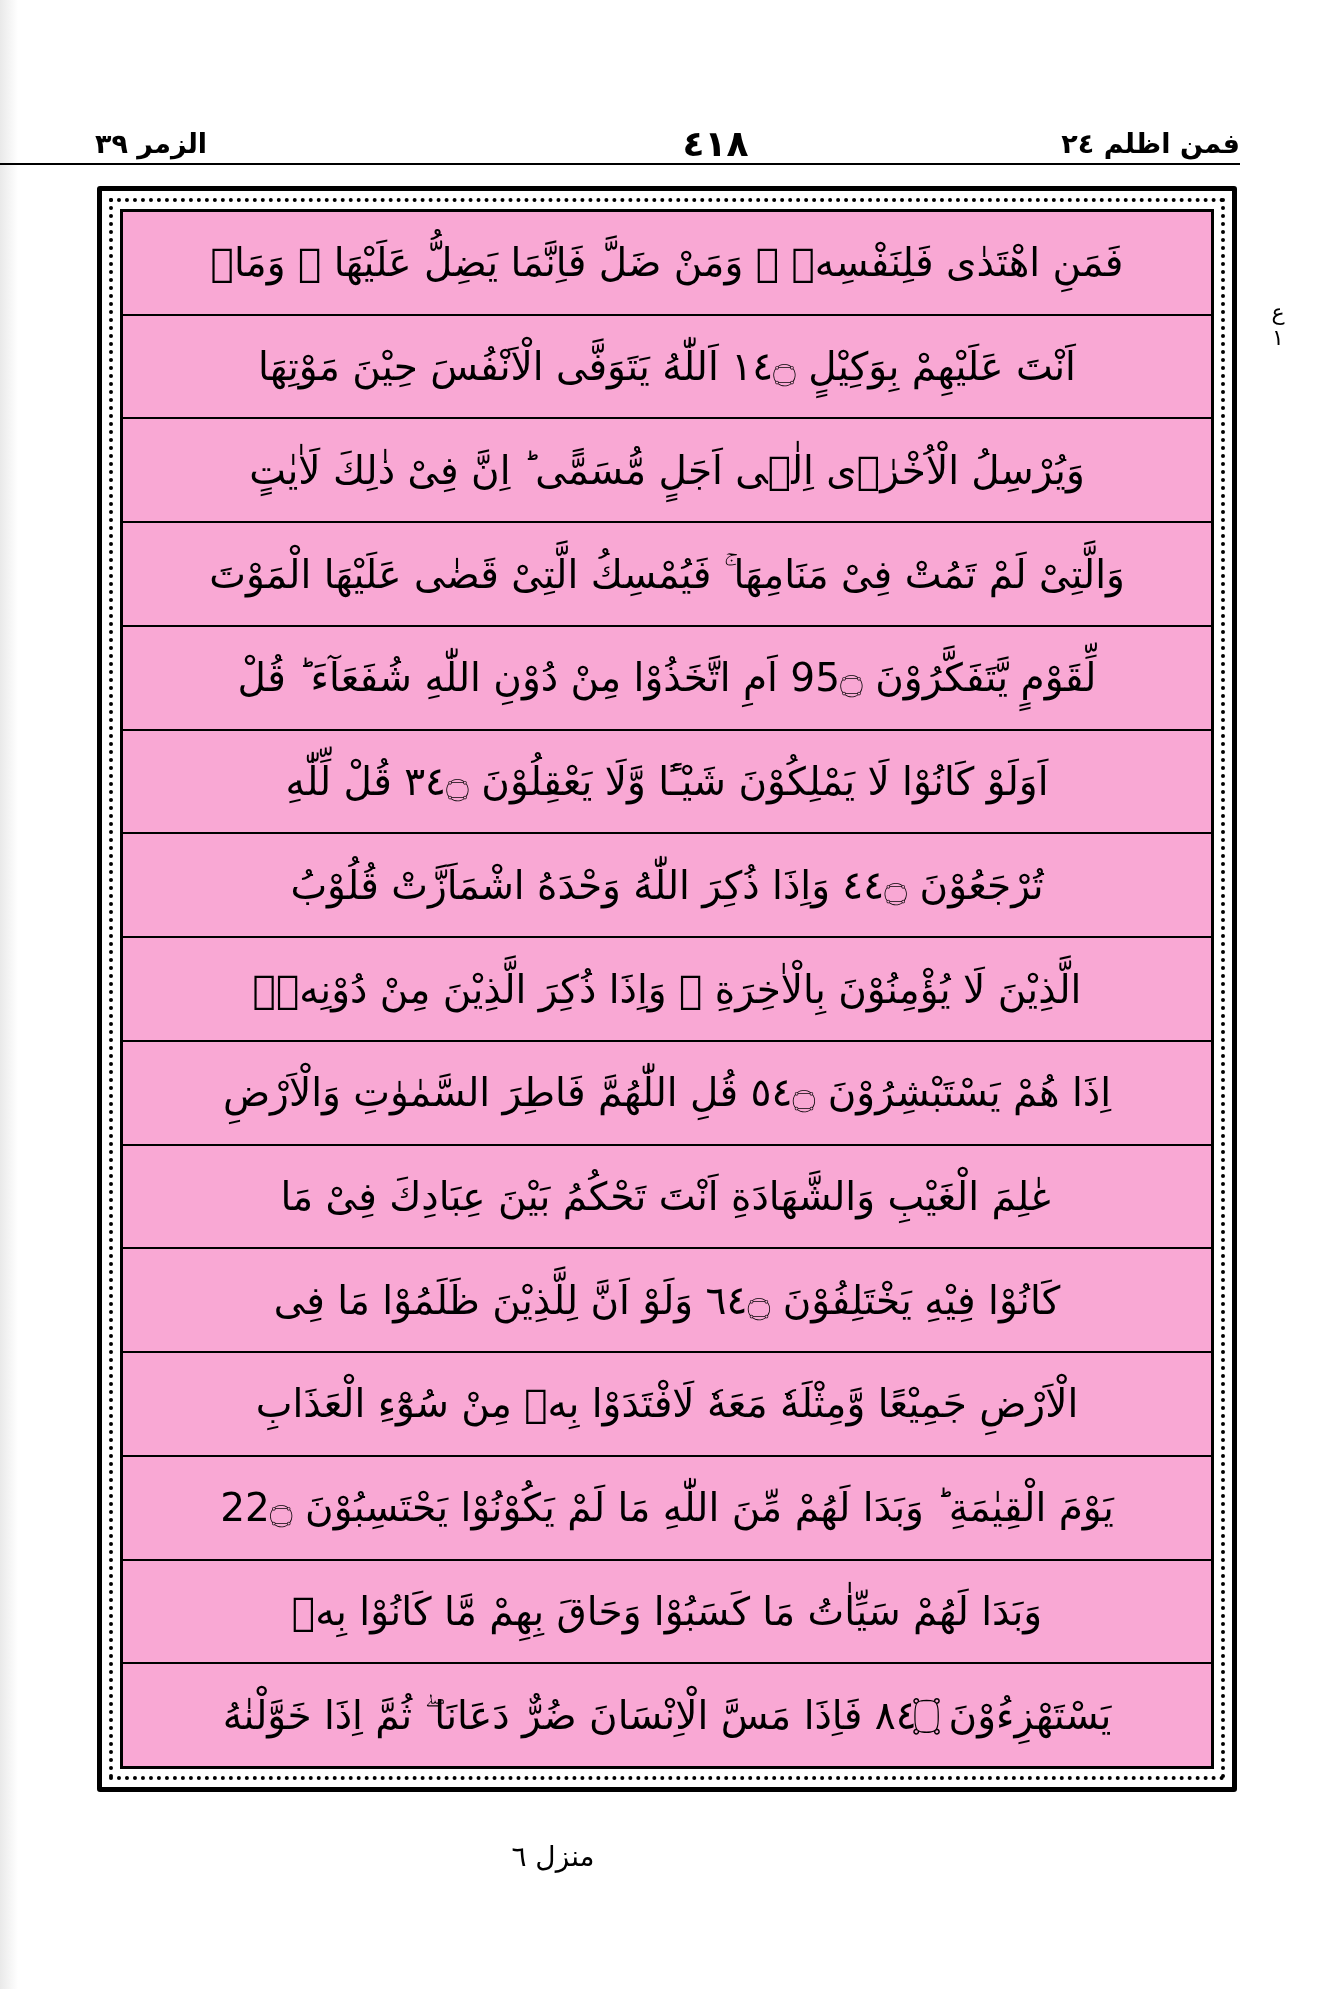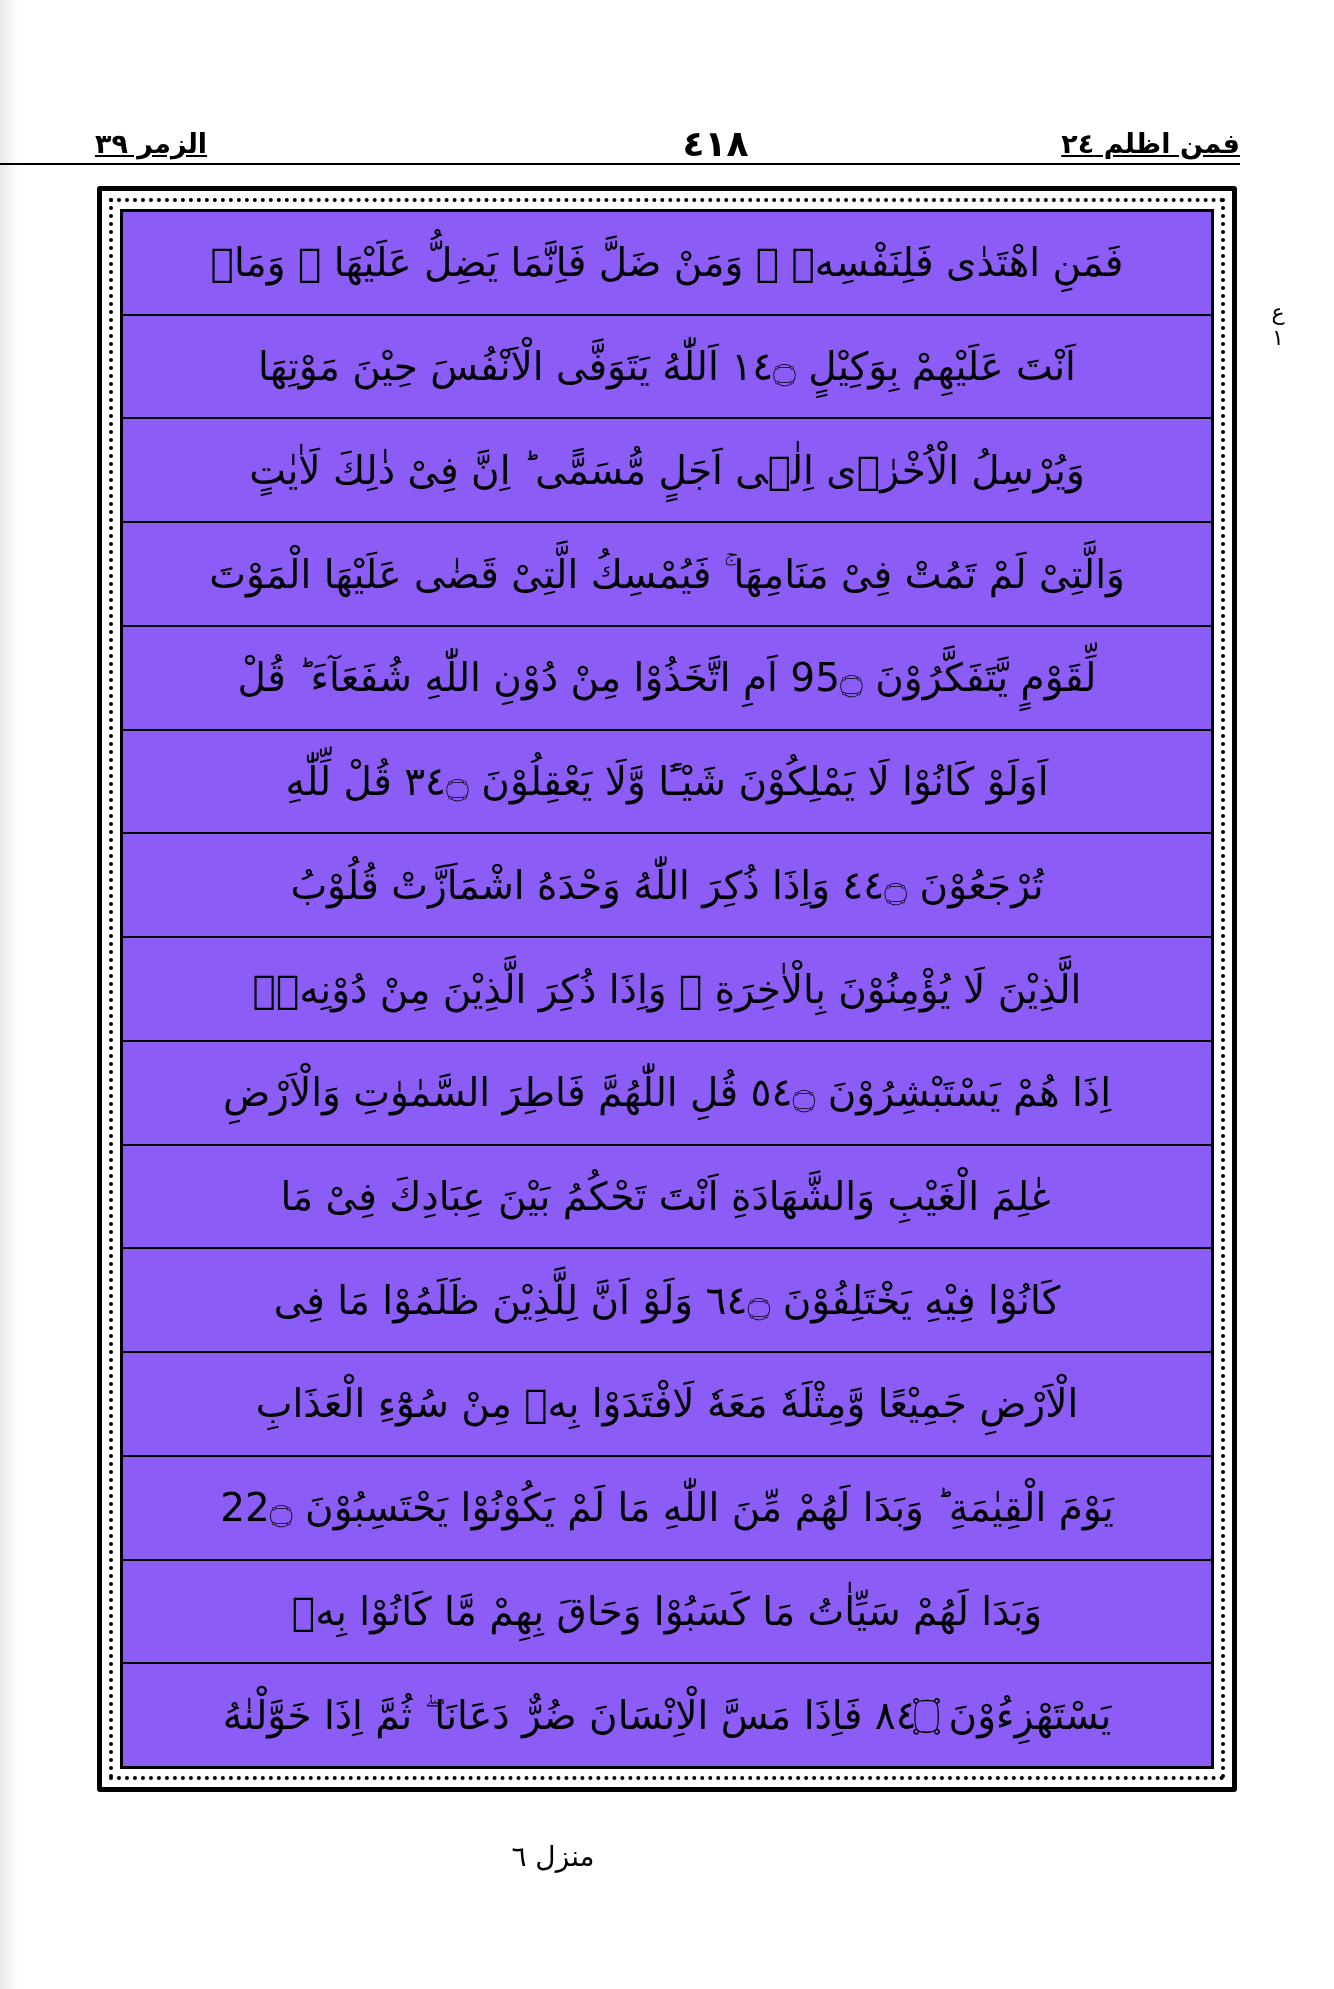--- a/index.html
+++ b/index.html
@@ -36,21 +36,20 @@
     justify-content: space-between;
     direction: rtl;
   }
   .hdr-side {
     font-family: "DejaVu Sans", sans-serif;
     font-size: 27px;
     letter-spacing: 0px;
     white-space: nowrap;
     line-height: 1;
     font-weight: 600;
-    text-decoration: underline;
   }
   .hdr-center {
     font-family: "DejaVu Sans", sans-serif;
     font-size: 36px;
     font-weight: 600;
     letter-spacing: 1px;
     white-space: nowrap;
     position: absolute;
     left: 50%;
     transform: translateX(-50%);
@@ -91,21 +90,21 @@
     box-sizing: border-box;
   }
   .frame-inner {
     position: absolute;
     left: 7px;
     top: 7px;
     right: 7px;
     bottom: 7px;
     border: 3px solid #000000;
     box-sizing: border-box;
-    background: #8b5cf6;
+    background: #f9a8d4;
     overflow: hidden;
   }
 
   
   .lines {
     position: absolute;
     left: 0; top: 0; right: 0; bottom: 0;
     display: flex;
     flex-direction: column;
   }

